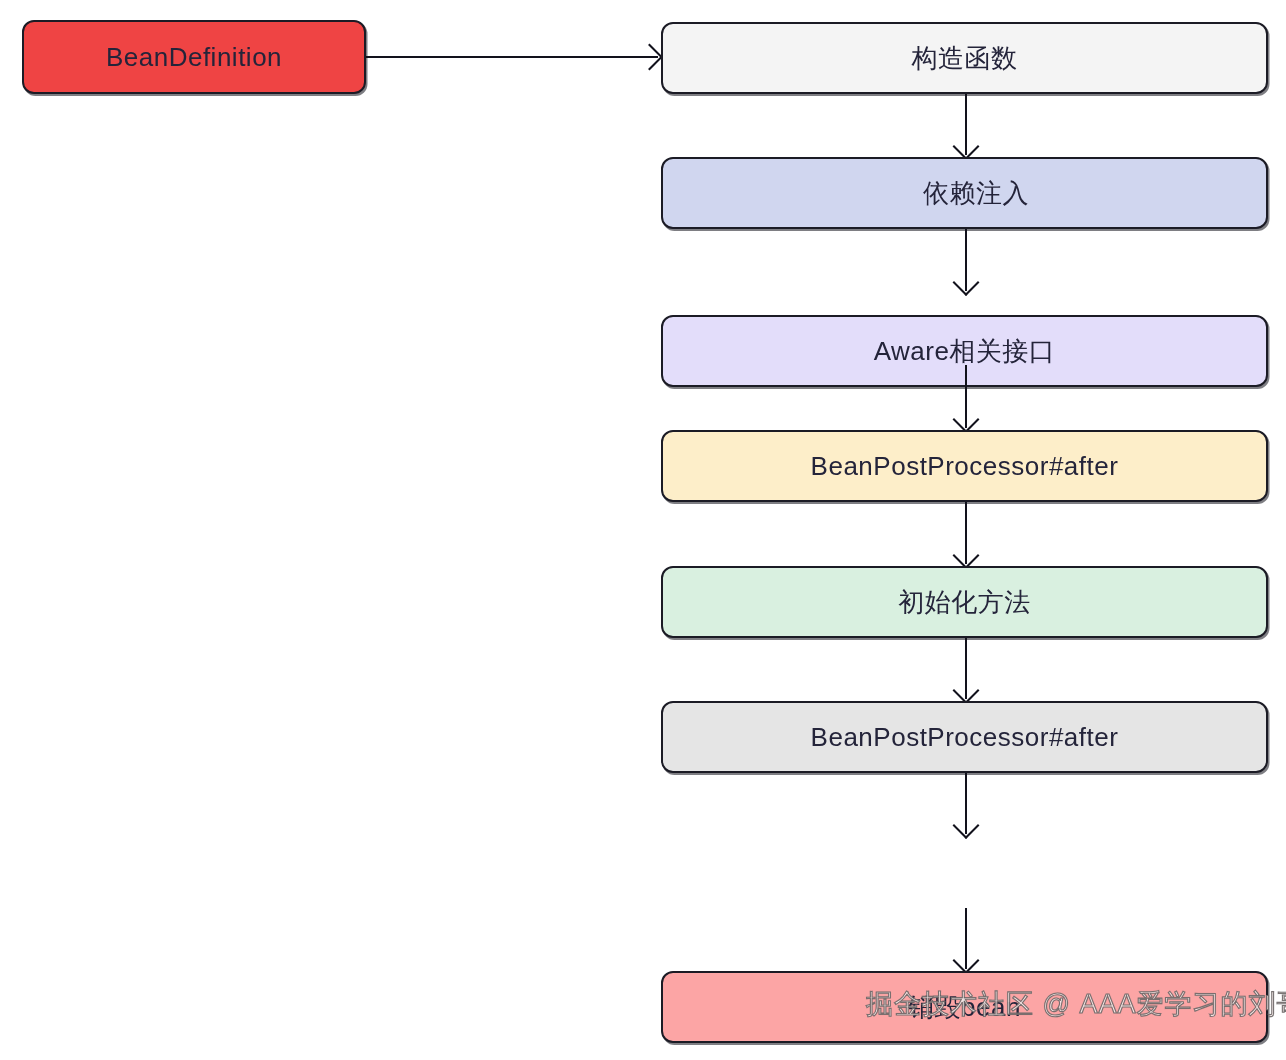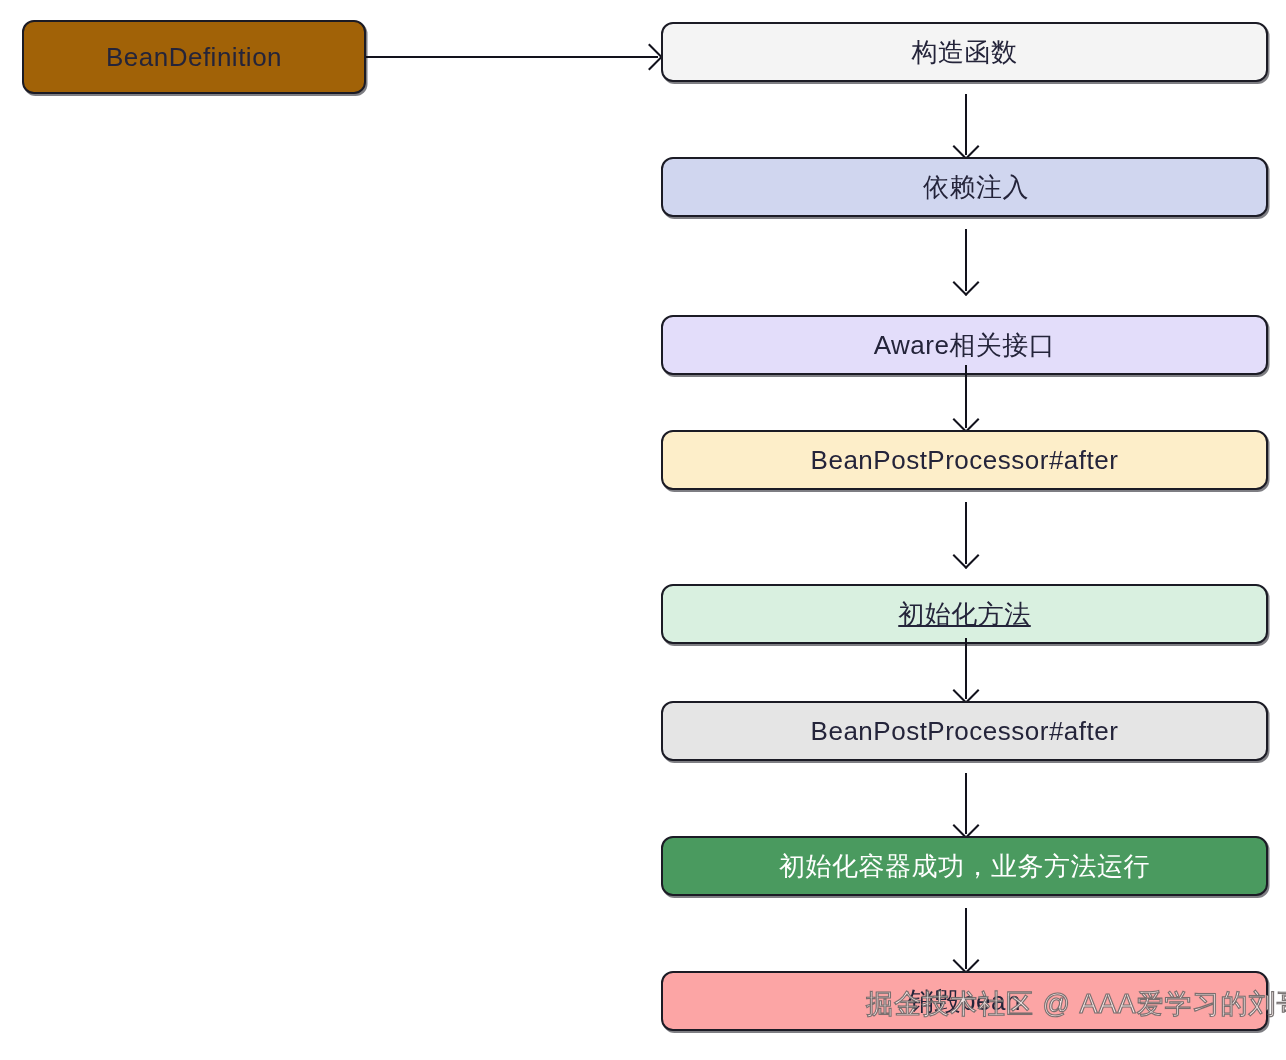--- a/index.html
+++ b/index.html
@@ -22,26 +22,26 @@
     color:#24243a;
     box-shadow:1.5px 2px 0 rgba(20,20,30,.55);
     white-space:nowrap;
   }
   .node.dark{color:#ffffff;}
 
   
   #n-beandefinition{left:22px;top:20px;width:344px;height:74px;}
 
   
-  .col{left:661px;width:607px;height:60px;}
+  .col{left:661px;width:607px;height:72px;}
   #n-constructor{top:22px;}
   #n-di{top:157px;padding-left:23px;}
   #n-aware{top:293px;}
   #n-bppbefore{top:430px;}
-  #n-initmethod{top:584px;text-decoration:underline;}
+  #n-initmethod{top:566px;}
   #n-bppafter{top:701px;}
   #n-running{top:836px;}
   #n-destroy{top:971px;}
 
   
   .arrow-h{
     position:absolute;
     height:2px;background:#12121c;
   }
   .arrow-h .head{
@@ -86,21 +86,21 @@
     white-space:nowrap;
     letter-spacing:1px;
     opacity:.92;
   }
 </style>
 </head>
 <body style="background: rgb(255, 255, 255);">
 
 <div id="canvas">
 
-  <div class="node" id="n-beandefinition" style="background: #a16207; text-align: center;">BeanDefinition</div>
+  <div class="node" id="n-beandefinition" style="background: #ef4444; text-align: center;">BeanDefinition</div>
 
   <div class="arrow-h" id="a-bd-constructor">
     <span class="head"></span>
   </div>
 
   <div class="node col" id="n-constructor" style="background: rgb(244, 244, 244);">构造函数</div>
 
   <div class="arrow-v" id="a1">
     <span class="head"></span>
   </div>
@@ -128,21 +128,20 @@
   <div class="arrow-v" id="a5">
     <span class="head"></span>
   </div>
 
   <div class="node col" id="n-bppafter" style="background: #e5e5e5;">BeanPostProcessor#after</div>
 
   <div class="arrow-v" id="a6">
     <span class="head"></span>
   </div>
 
-  <div class="node col dark" id="n-running" style="background: rgb(74, 154, 95);">初始化容器成功，业务方法运行</div>
 
   <div class="arrow-v" id="a7">
     <span class="head"></span>
   </div>
 
   <div class="node col" id="n-destroy" style="background: #fca5a5;">销毁bean</div>
 
   <div id="watermark">掘金技术社区 @ AAA爱学习的刘哥</div>
 
 </div>

